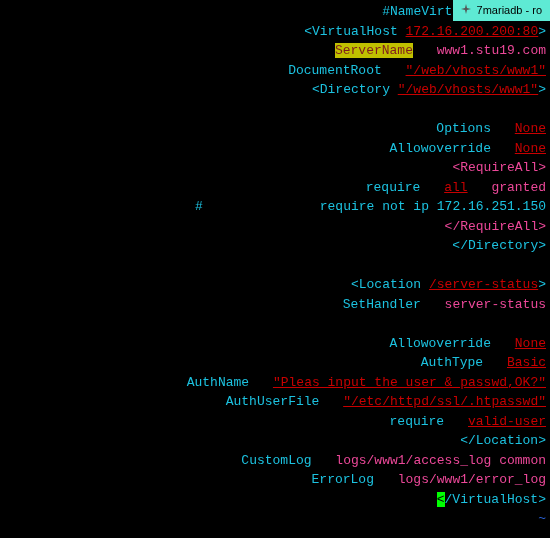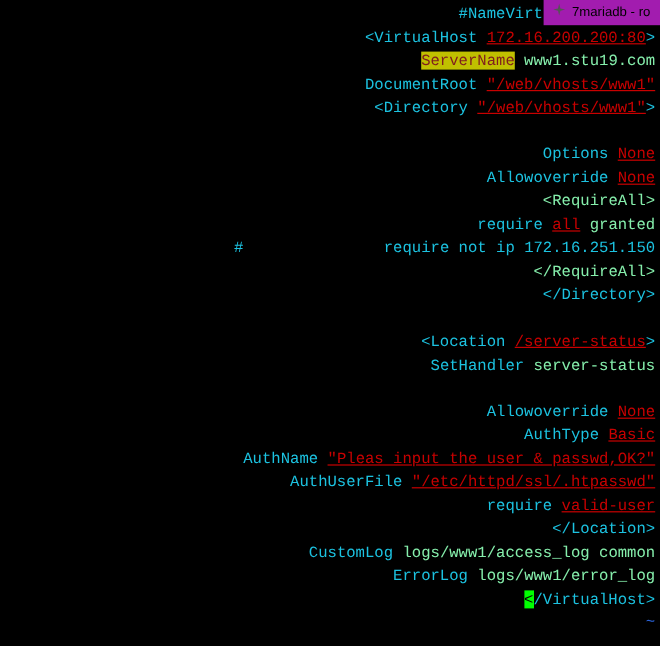--- a/index.html
+++ b/index.html
@@ -12,39 +12,39 @@
     color: #fff;
     width: 550px;
     height: 538px;
     overflow: hidden;
     position: relative;
   }
   .tab {
     position: absolute;
     top: 0;
     right: 0;
-    background: #a21caf;
+    background: #5eead4;
     color: #000;
     font-family: sans-serif;
     font-size: 11px;
     padding: 2px 8px;
     display: flex;
     align-items: flex-start;
     gap: 6px;
   }
   .tab svg { width:10px; height:10px; }
   .code {
     padding: 2px 4px;
     white-space: pre;
     text-align: right;
   }
   .line { display:block; }
   .cyan { color: #1cc2e0; }
   .red { color: #c80000; text-decoration: underline; }
-  .white { color: #86efac; }
+  .white { color: #ec4899; margin-left: 16px; }
   .hl { background: #c0c000; color:#7f1d1d; }
   .cursor { background: #00ff00; color:#000; }
   .tilde { color: #2a62d8; }
   .sp { display:inline; }
 </style>
 </head>
 <body>
 
 <div class="tab">
   <span><svg viewBox="0 0 10 10">

